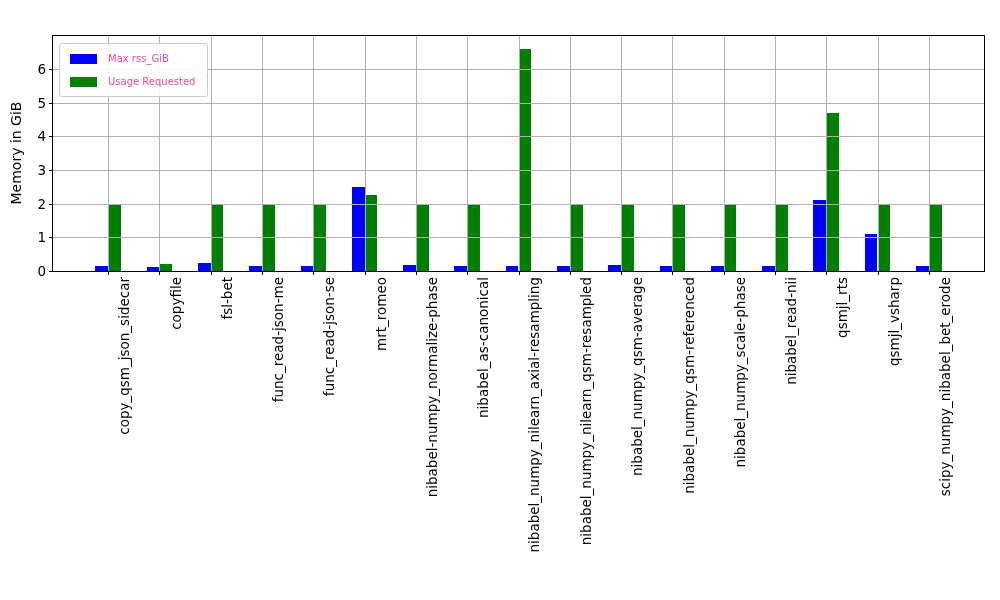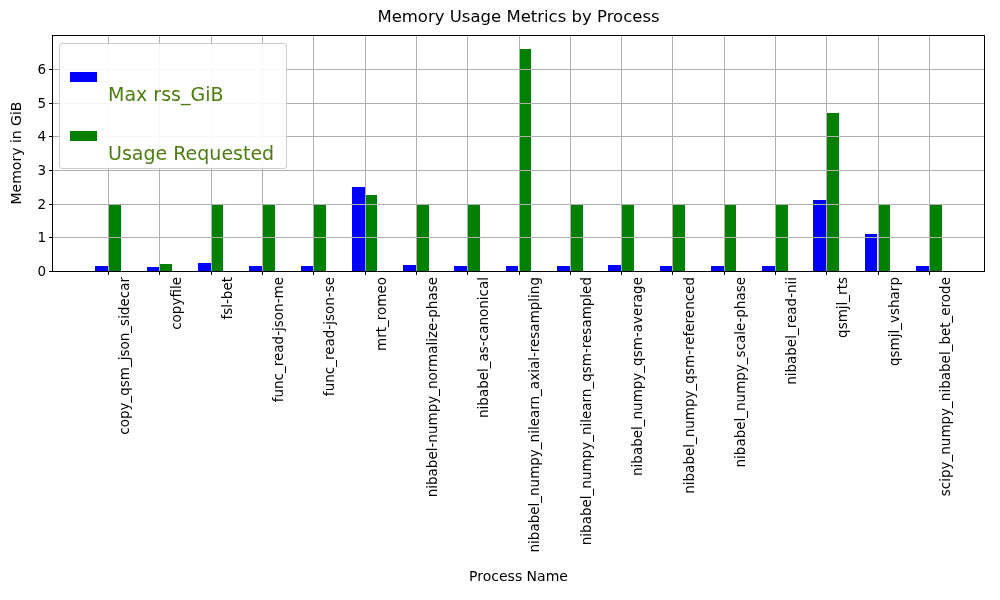--- a/index.html
+++ b/index.html
@@ -43,29 +43,27 @@
     position:absolute;top:568px;left:53px;width:931px;text-align:center;
     font-size:14px;color:#000;
   }
   .legend{
     position:absolute;left:6px;top:7px;z-index:7;
     background:rgba(255,255,255,0.9);border:1px solid #cccccc;border-radius:3px;
     padding:6px 12px 6px 10px;display:flex;flex-direction:column;gap:6px;
   }
   .legend-row{display:flex;align-items:center;gap:11px;}
   .legend-swatch{width:27px;height:10px;display:inline-block;}
-  .legend-label{font-size:19px;line-height:17px;color:#4d7c0f;white-space:nowrap;margin-top:36px;}
+  .legend-label{font-size:10px;line-height:17px;color:#ec4899;white-space:nowrap;}
 </style>
 </head>
 <body>
 
 <div id="figure">
-  <div class="title">Memory Usage Metrics by Process</div>
   <div class="ylabel">Memory in GiB</div>
-  <div class="xlabel">Process Name</div>
   <div class="plot" id="plot">
     <div class="plot-border"></div>
     <div class="legend" id="legend">
         <div class="legend-row">
           <span class="legend-swatch" style="background: rgb(0, 0, 255);"></span>
           <span class="legend-label">Max rss_GiB</span>
         </div>
         <div class="legend-row">
           <span class="legend-swatch" style="background: rgb(0, 128, 0);"></span>
           <span class="legend-label">Usage Requested</span>

